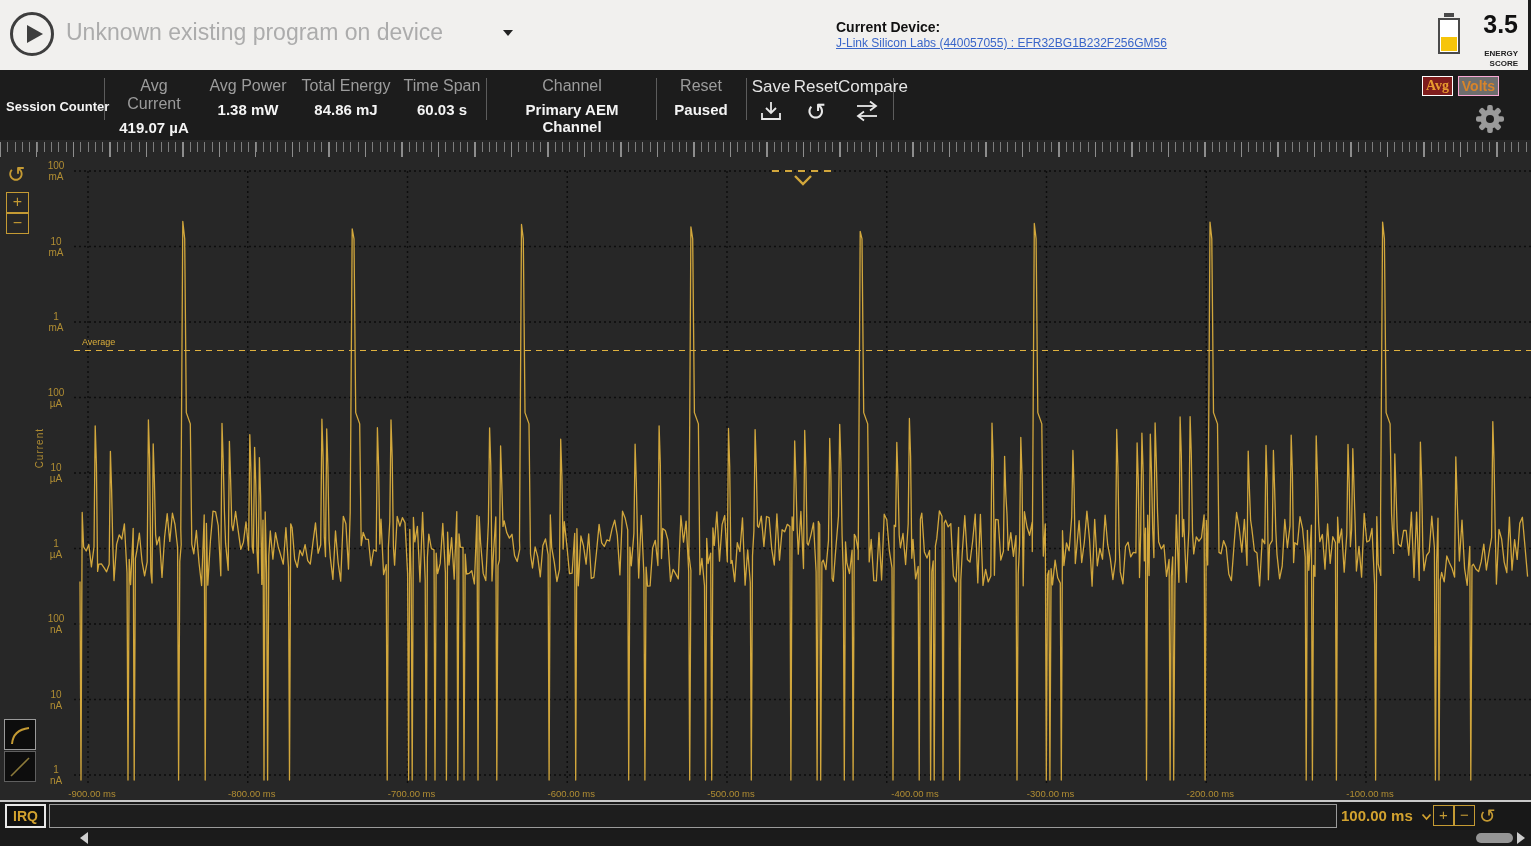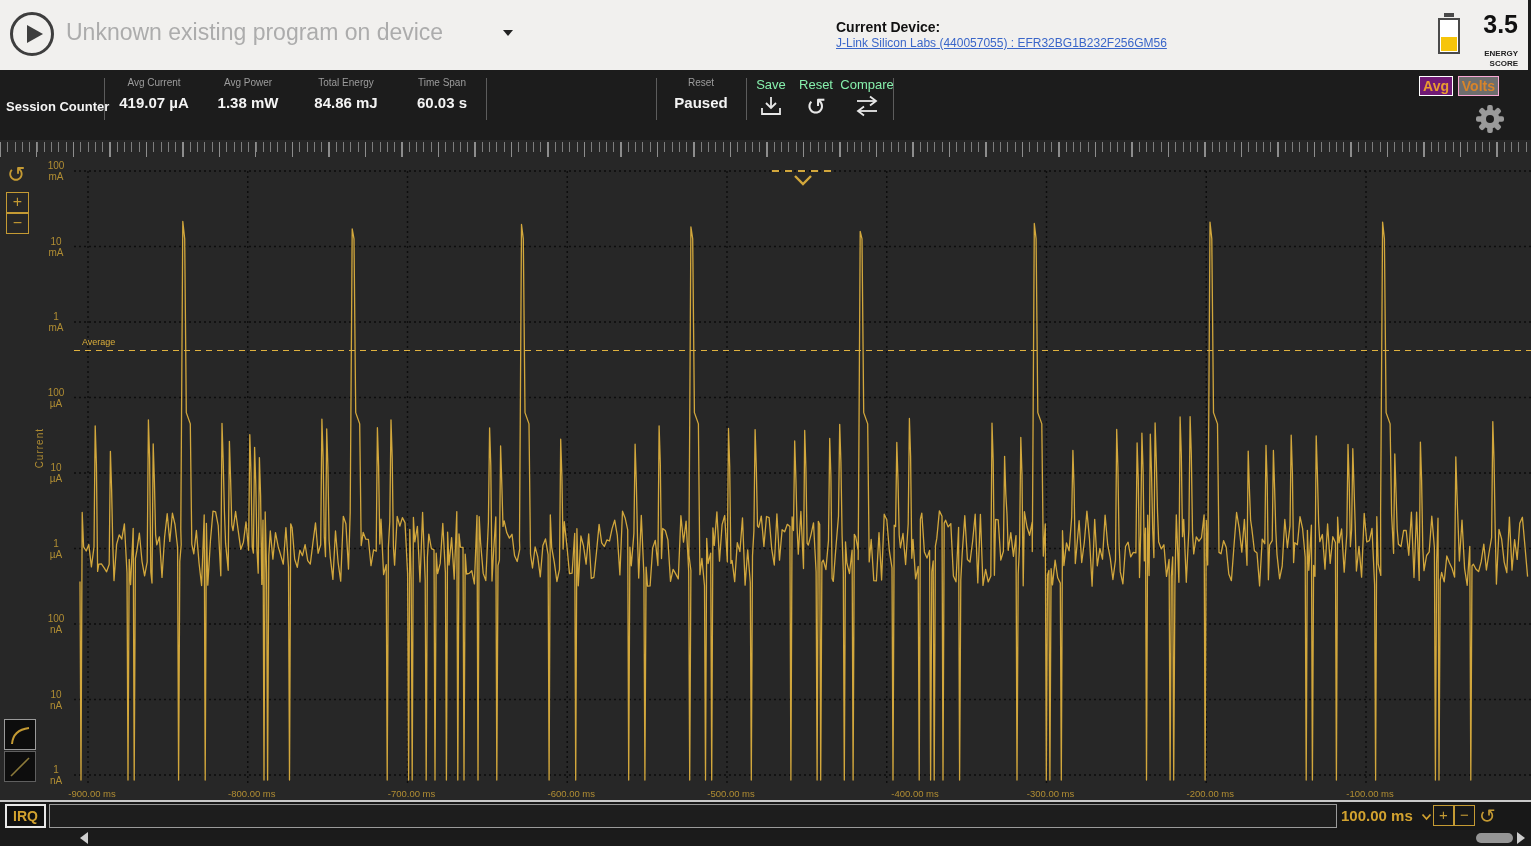--- a/index.html
+++ b/index.html
@@ -27,31 +27,31 @@
              border:2px solid #4a4a4a; background:#fff; }
   .battery:before { content:""; position:absolute; left:4px; top:-7px; width:10px; height:4px; background:#4a4a4a; }
   .battery .fill { position:absolute; left:1px; right:1px; bottom:1px; height:14px; background:#f6c50a; }
   .score-num { position:absolute; right:0; top:0; font-size:25px; font-weight:bold; color:#111; }
   .score-cap { position:absolute; right:0; top:39px; font-size:8px; font-weight:bold; color:#222;
                text-align:right; line-height:10px; }
 
   
   .toolbar { position:absolute; left:0; top:70px; width:1531px; height:73px; background:#1c1c1c; }
   .tb-cell { position:absolute; top:7px; text-align:center; }
-  .tb-label { font-size:10px; color:#9c9c9c; }
+  .tb-label { font-size:16px; color:#9c9c9c; }
   .tb-value { font-size:15px; font-weight:bold; color:#f4f4f4; margin-top:6px; }
   .tb-div { position:absolute; top:8px; width:1px; height:42px; background:#5c5c5c; }
   .session-counter { position:absolute; left:6px; top:29px; font-size:13px; font-weight:bold; color:#f4f4f4; }
   .tb-action { position:absolute; top:7px; text-align:center; cursor:pointer; }
-  .tb-action .tb-label { color:#86efac; font-size:13px; }
+  .tb-action .tb-label { color:#e5e5e5; font-size:17px; }
   .tb-action svg, .tb-action .uicon { margin-top:3px; }
   .uicon { font-size:24px; color:#e8e8e8; line-height:24px; }
   .toggle { position:absolute; top:6px; height:20px; font-size:14px; font-weight:bold;
             color:#e89c2f; text-align:center; line-height:18px; cursor:pointer; padding:0 3px; }
-  .toggle.avg { right:78px; border:1px solid #fff; background:#701a75; }
+  .toggle.avg { right:78px; border:1px solid #fff; background:#7f1d1d;font-family:Liberation Serif, serif; }
   .toggle.volts { right:32px; border:1px solid #f9a8d4; background:#6e6e6e; color:#d8842a; }
   .gear { position:absolute; right:25px; top:33px; cursor:pointer; }
 
   
   .chart { position:absolute; left:0; top:140px; width:1531px; height:660px; background:#272727; }
   .ruler-minor { position:absolute; left:0; right:0; top:2px; height:10px;
       background:repeating-linear-gradient(90deg,#7d7d7d 0 1px,transparent 1px 7.3px); }
   .ruler-major { position:absolute; left:0; right:0; top:2px; height:15px;
       background:repeating-linear-gradient(90deg,#8d8d8d 0 1px,transparent 1px 36.5px); }
   .plot-svg { position:absolute; left:0; top:0; }
@@ -139,20 +139,24 @@
     <div class="tb-cell" style="left:300px;width:92px">
       <div class="tb-label">Total Energy</div>
       <div class="tb-value">84.86 mJ</div>
     </div>
     <div class="tb-cell" style="left:400px;width:84px">
       <div class="tb-label">Time Span</div>
       <div class="tb-value">60.03 s</div>
     </div>
 
     <div class="tb-div" style="left:486px"></div>
+    <div class="tb-cell" style="left:494px;width:156px">
+      <div class="tb-label">Channel</div>
+      <div class="tb-value">Primary AEM Channel</div>
+    </div>
     <div class="tb-div" style="left:656px"></div>
     <div class="tb-cell" style="left:664px;width:74px">
       <div class="tb-label">Reset</div>
       <div class="tb-value">Paused</div>
     </div>
     <div class="tb-div" style="left:746px"></div>
 
     <div class="tb-action" style="left:750px;width:42px">
       <div class="tb-label">Save</div>
       <svg width="26" height="22" viewBox="0 0 26 22">

